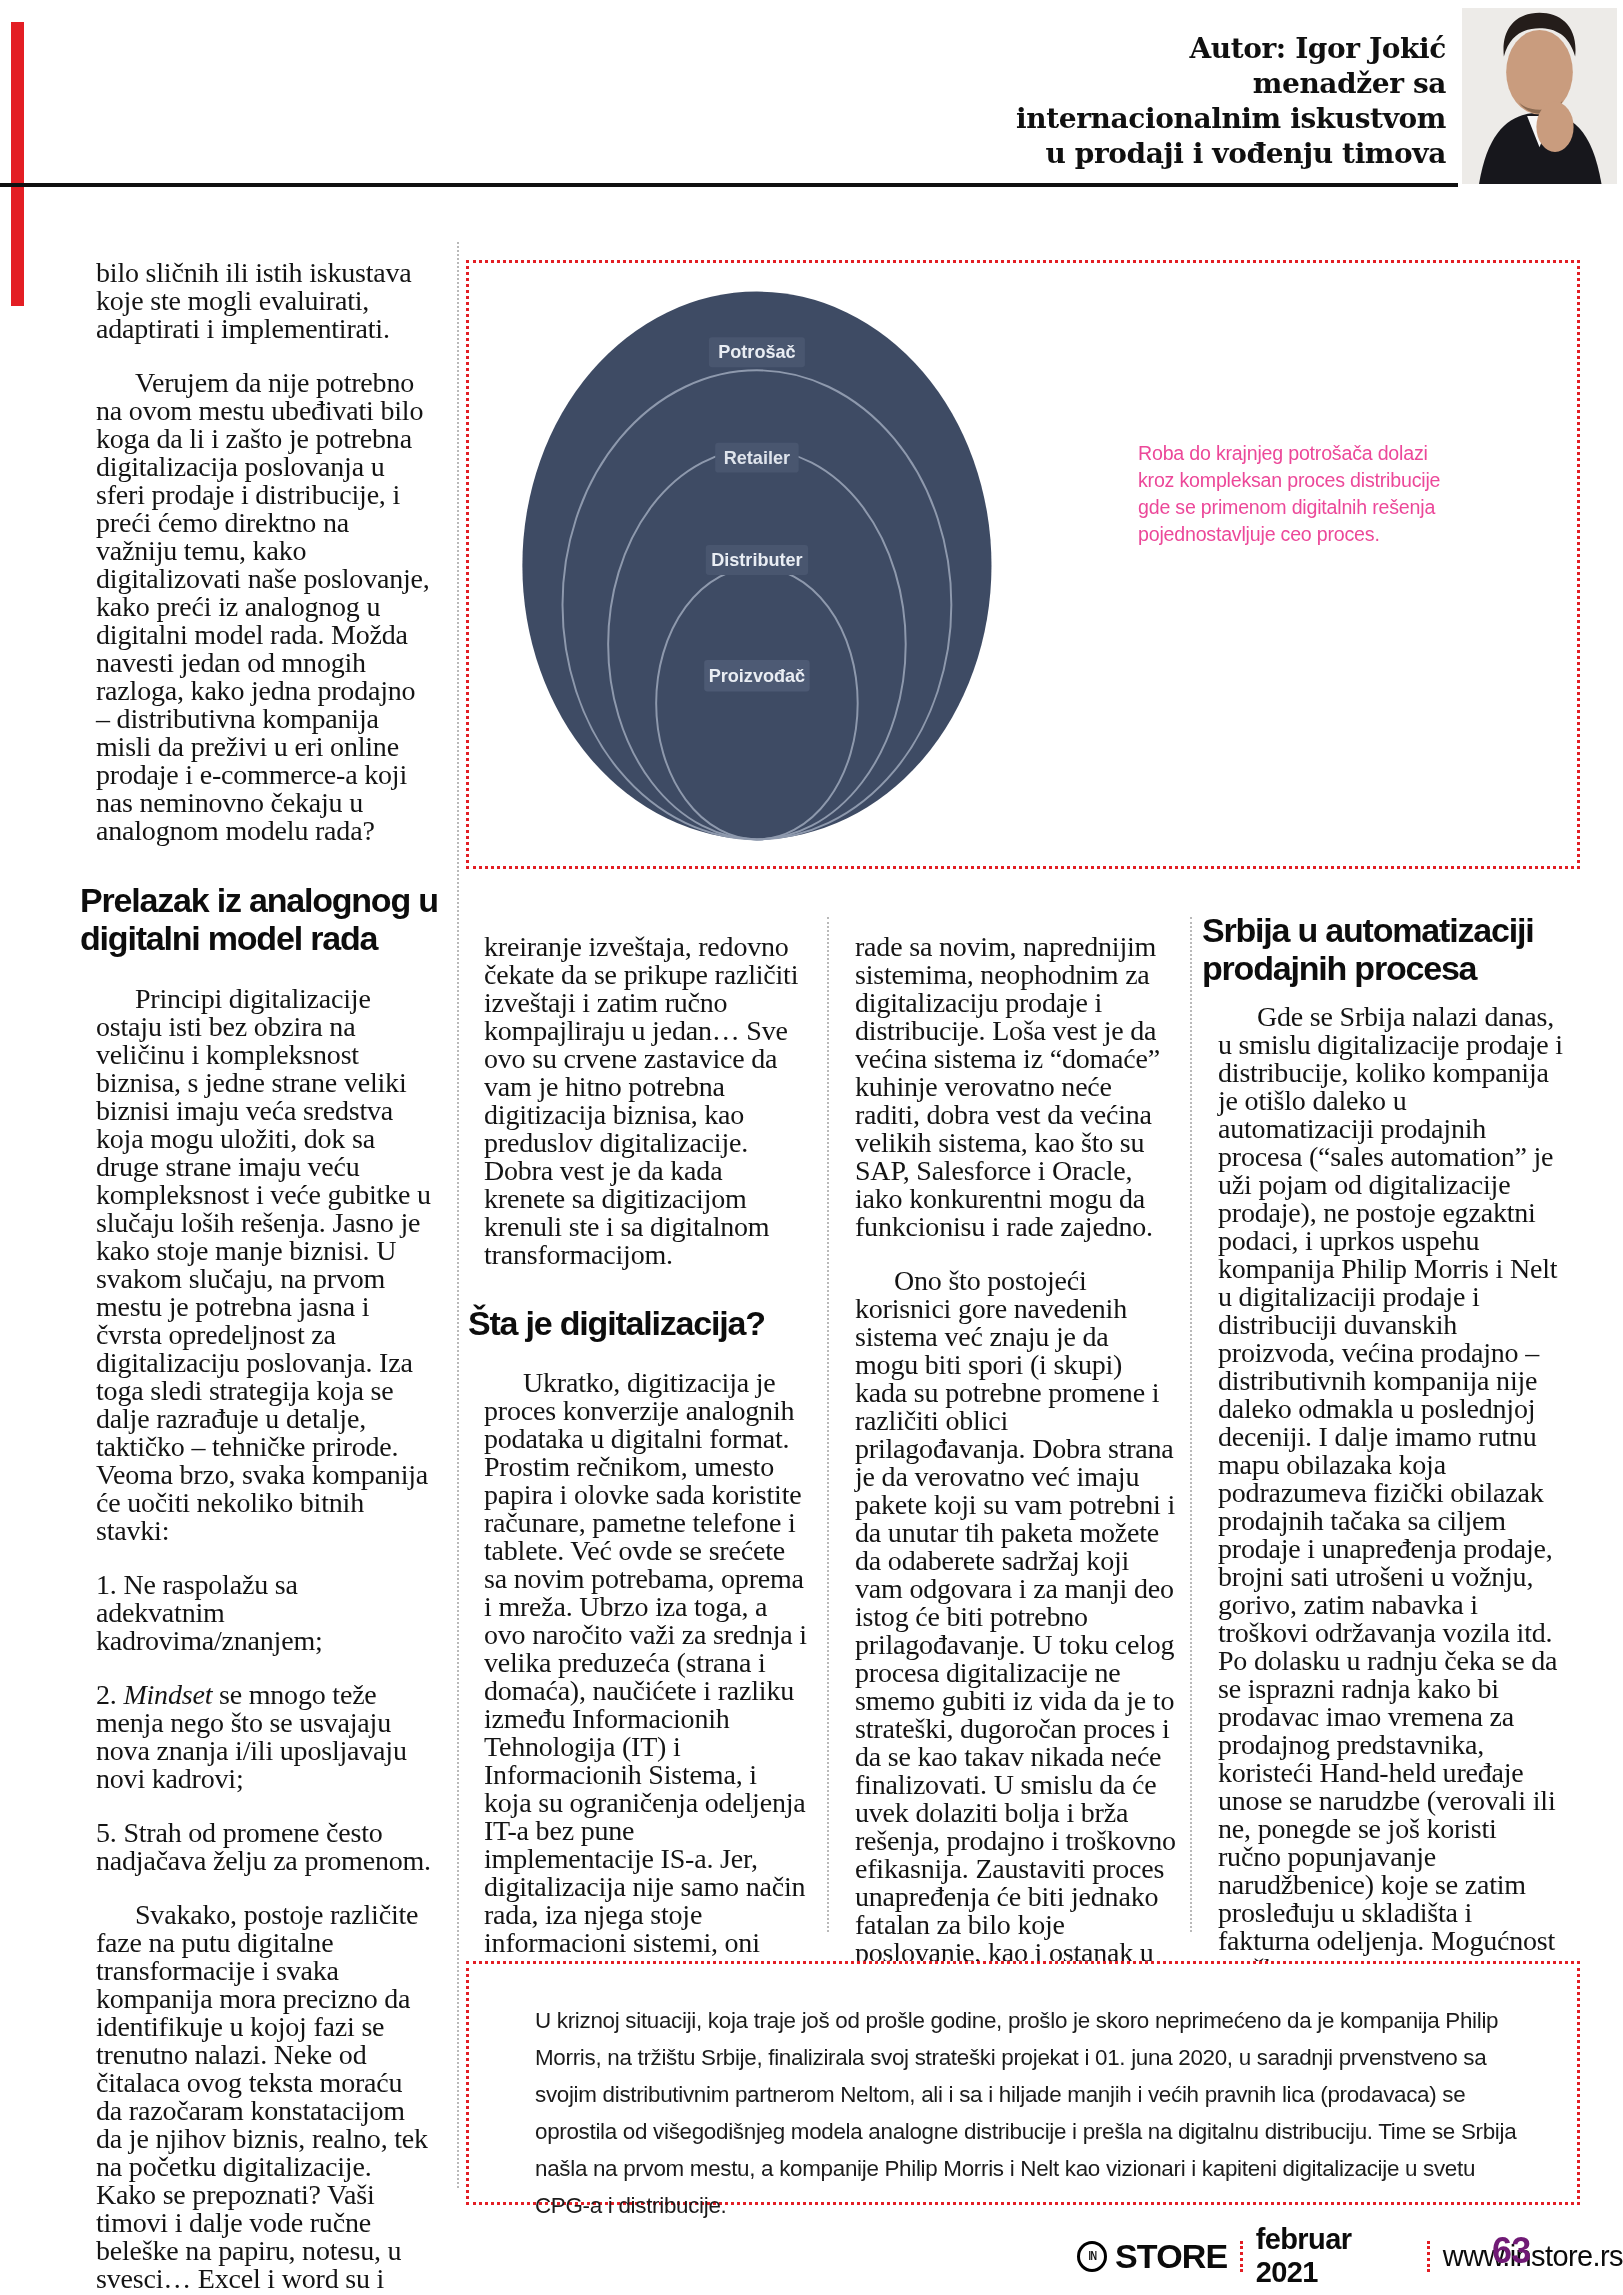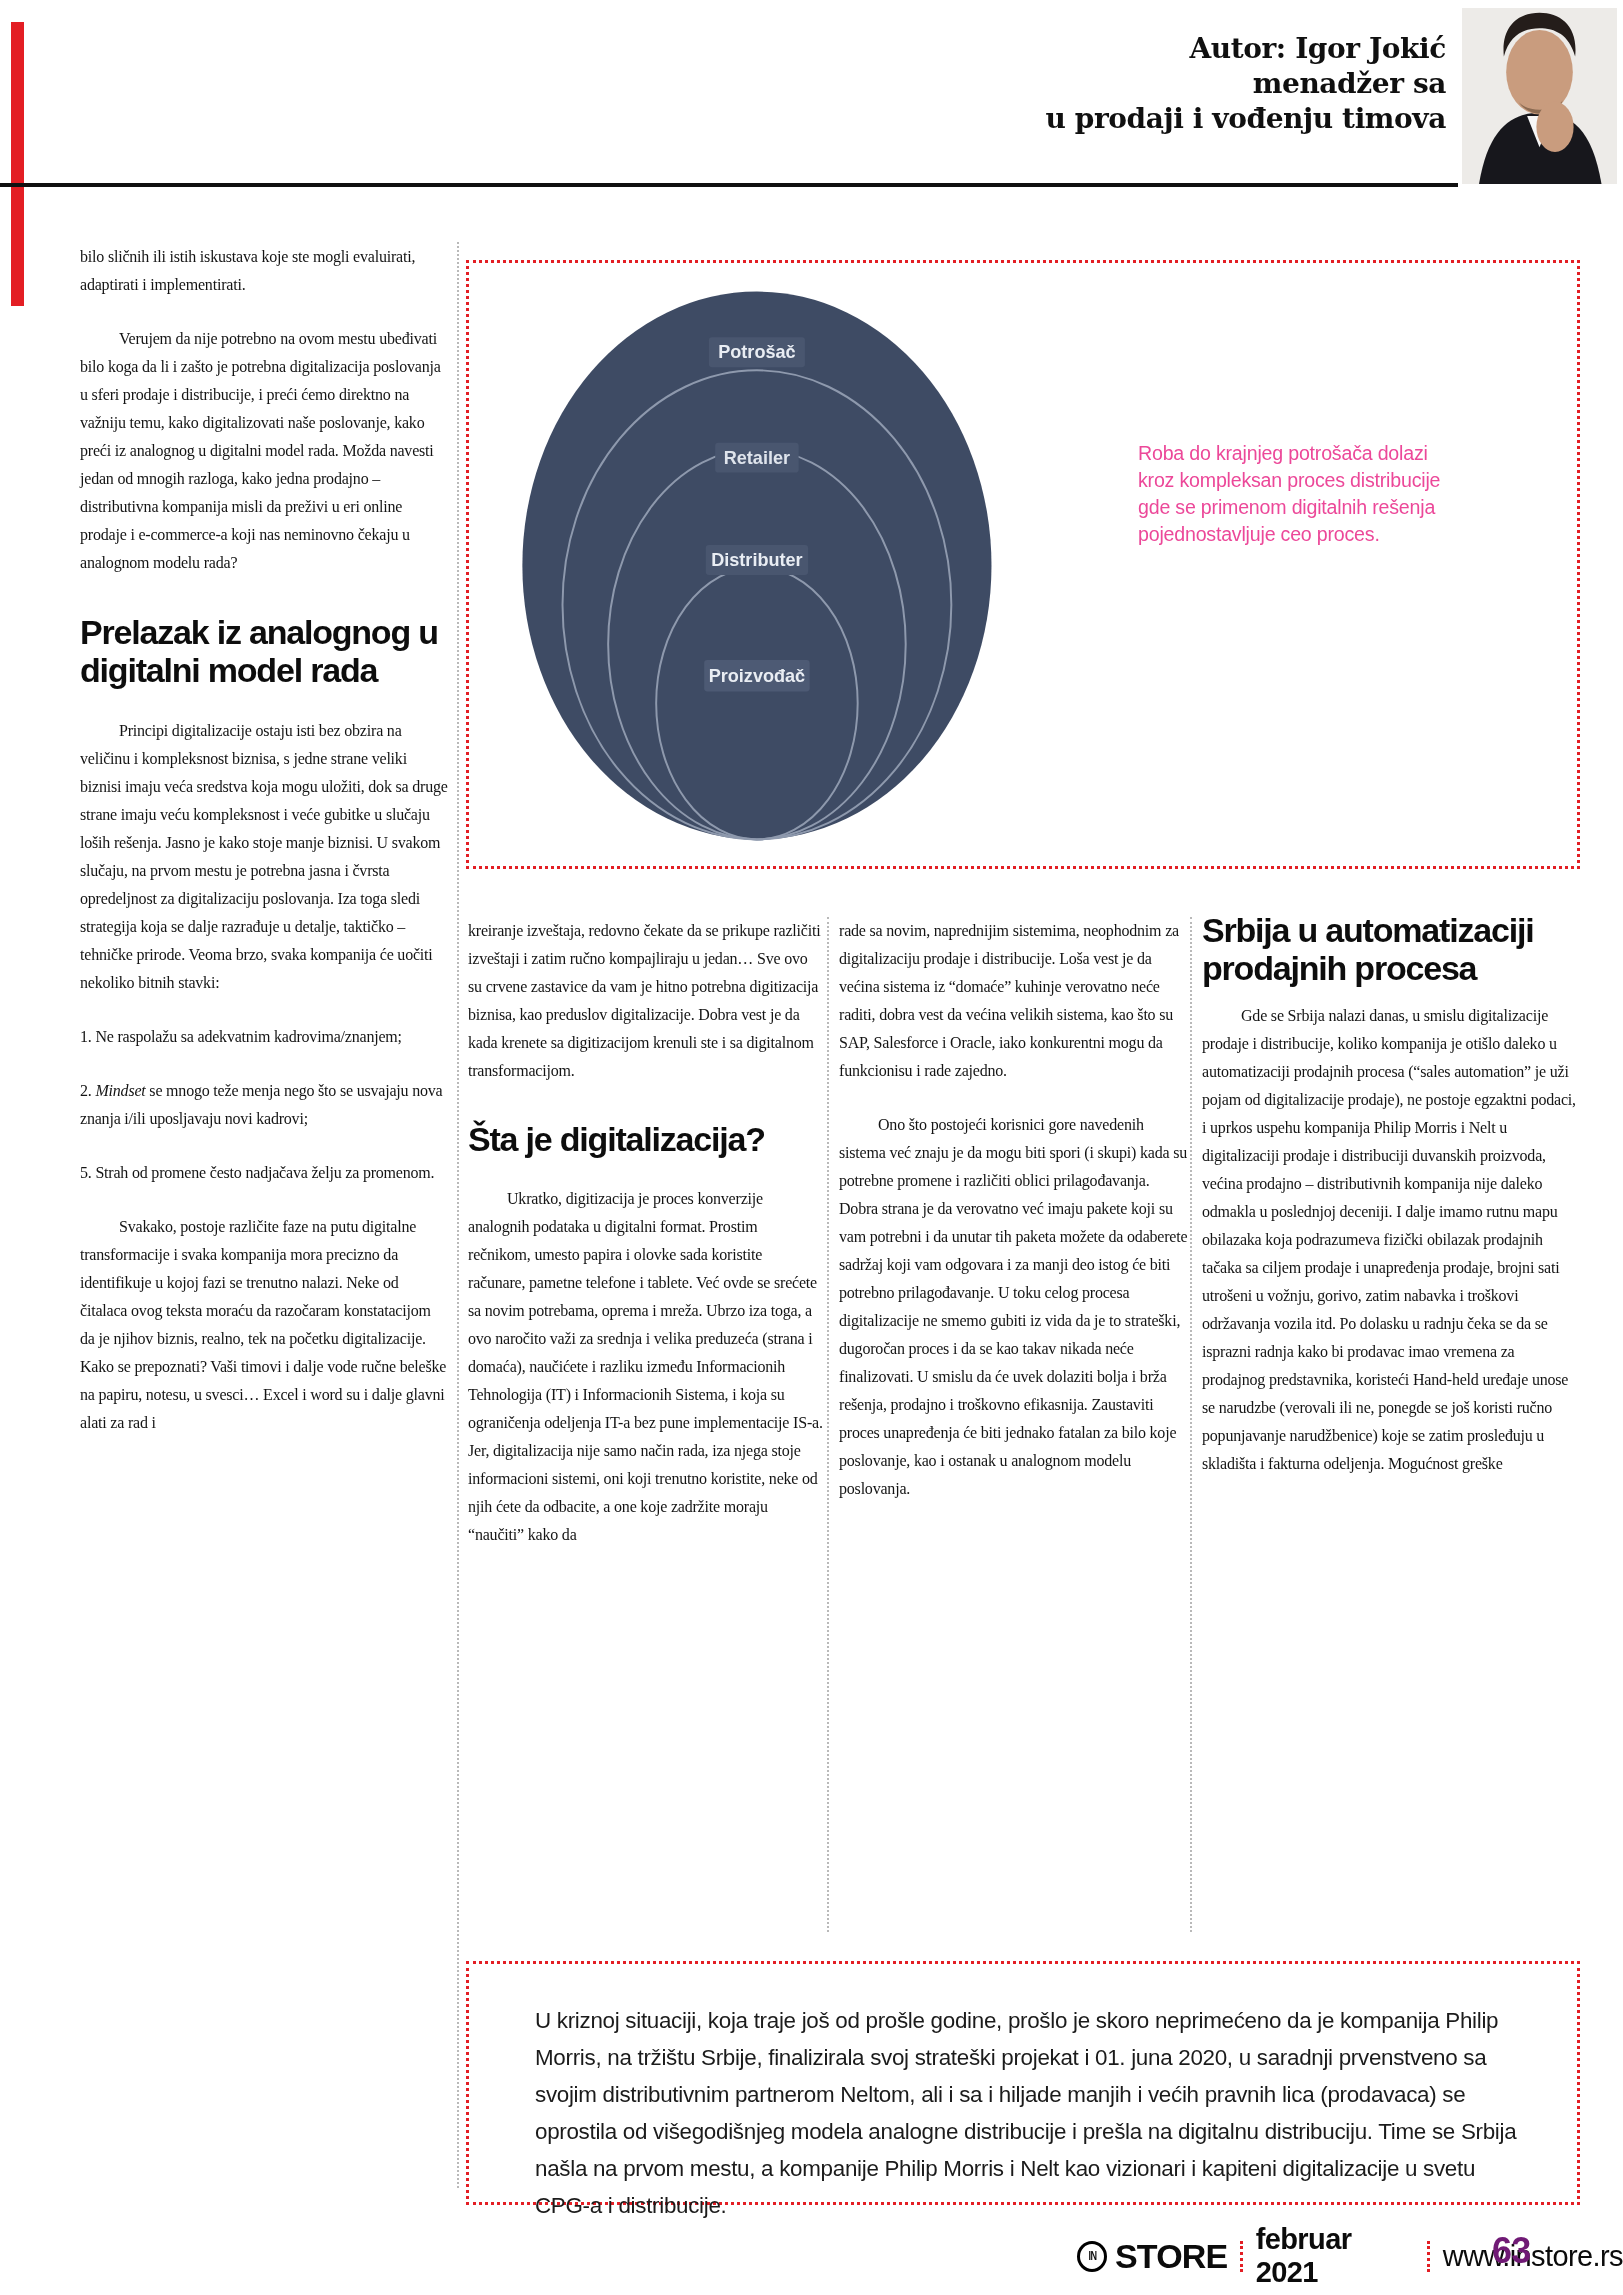--- a/index.html
+++ b/index.html
@@ -20,21 +20,21 @@
   .vsep1 { left:457px; top:242px; height:1946px; }
   .vsep2 { left:827px; top:917px; height:1015px; }
   .vsep3 { left:1190px; top:917px; height:1015px; }
 
   
   .col { position:absolute; }
   .col1 { left:80px; top:243px; width:369px; }
   .col2 { left:468px; top:917px; width:355px; }
   .col3 { left:839px; top:917px; width:353px; }
   .col4 { left:1202px; top:911px; width:379px; }
-  .bt { margin:0; font-size:16px; line-height:28px; letter-spacing:-0.2px; }
+  .bt { margin:16px; font-size:28px; line-height:28px; letter-spacing:-0.2px; }
   .gap { margin-top:26px; }
   .ind { text-indent:39px; }
   .heading { font-family:"Liberation Sans", sans-serif; font-weight:700; font-size:34px;
              line-height:38px; letter-spacing:-1.2px; margin:36px 0 28px 0; color:#0d0d0d; }
   .col2 .heading { margin:35px 0 27px 0; }
   .col4 .heading { margin:0 0 15px 0; }
 
   
   .diagram-box { position:absolute; left:466px; top:260px; width:1114px; height:609px;
                  box-sizing:border-box; border:3.9px dotted #e31e24; background:#fff; }
@@ -65,20 +65,21 @@
 </head>
 <body>
 
 <div class="page">
 
   <div class="red-bar"></div>
 
   <div class="author-block">
     <div>Autor: Igor Jokić</div>
     <div>menadžer sa</div>
+    <div>internacionalnim iskustvom</div>
     <div>u prodaji i vođenju timova</div>
   </div>
 
   <div class="photo">
     <svg viewBox="0 0 200 225" preserveAspectRatio="none">
       <rect width="200" height="225" fill="#edebe8"></rect>
       <path d="M22 225 C34 152 66 134 100 134 C142 134 168 156 180 225 Z" fill="#17171c"></path>
       <path d="M84 138 L100 178 L116 138 Z" fill="#f7f7f7"></path>
       <ellipse cx="100" cy="82" rx="43" ry="54" fill="#c99c7e"></ellipse>
       <path d="M54 62 C50 22 74 6 100 6 C128 6 150 24 146 62 C138 34 120 26 100 26 C80 26 62 34 54 62 Z" fill="#241d1a"></path>

